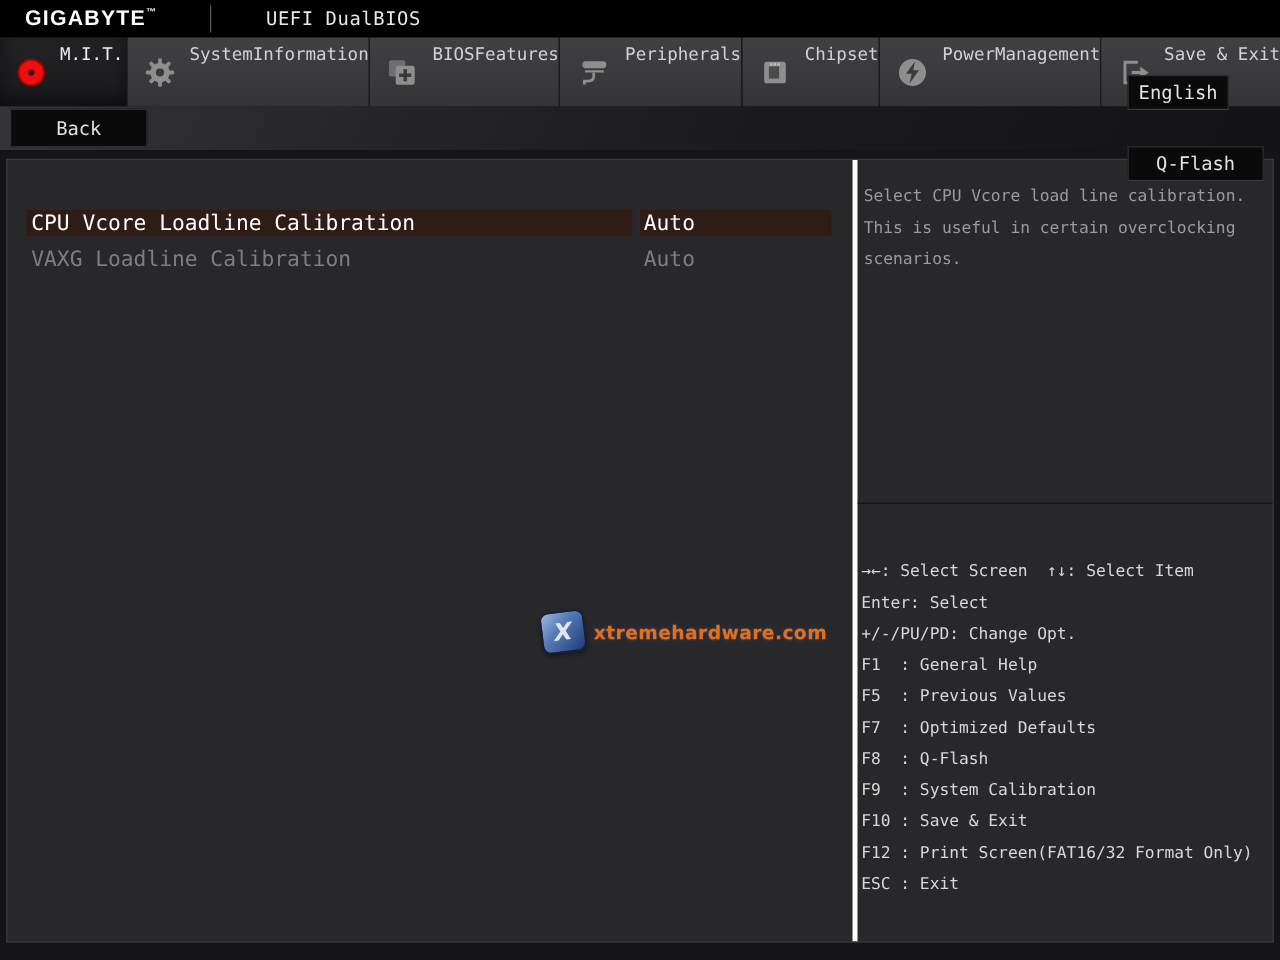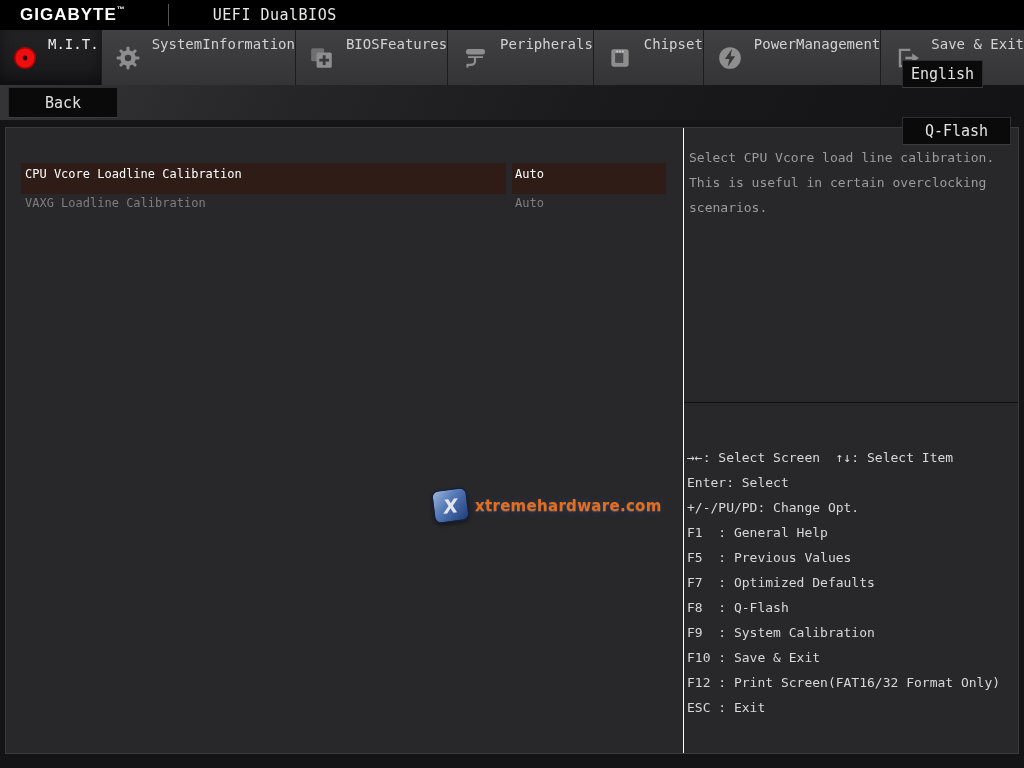--- a/index.html
+++ b/index.html
@@ -73,22 +73,22 @@
     margin:7px 5px 0 5px;height:627px;box-sizing:border-box;
     border:1px solid #3a3a3d;background:#28282b;
     display:flex;
   }
   .main{width:677px;position:relative;box-sizing:border-box;padding-top:39px;}
   .row{
     display:flex;gap:6px;margin:0 17px 6px 15px;height:23px;
     align-items:center;cursor:pointer;
   }
   .row .cell{
-    height:31px;line-height:23px;box-sizing:border-box;
-    font-size:12px;color:#7e7e7e;white-space:pre;overflow:hidden;
+    height:21px;line-height:23px;box-sizing:border-box;
+    font-size:17px;color:#7e7e7e;white-space:pre;overflow:hidden;
   }
   .row .label{width:485px;padding-left:4px;}
   .row .value{flex:1;padding-left:3px;}
   .row.selected .cell{background:#2f1c16;color:#fff;}
   
   .watermark{
     position:absolute;left:427px;top:361px;
     display:flex;align-items:center;gap:7px;opacity:.92;
   }
   .wm-badge{
@@ -100,21 +100,21 @@
     color:#f2f6ff;font-family:"DejaVu Sans", sans-serif;
     font-weight:bold;font-style:italic;font-size:19px;
   }
   .wm-text{
     font-family:"DejaVu Sans", sans-serif;font-weight:bold;
     font-size:15px;color:#f97316;
     text-shadow:0 1px 1px rgba(110,150,215,.4),0 0 7px rgba(70,110,190,.3);
     letter-spacing:.3px;
   }
   
-  .rightpanel{flex:1;border-left:1px solid #ffffff;display:flex;flex-direction:column;}
+  .rightpanel{flex:1;border-left:4px solid #ffffff;display:flex;flex-direction:column;}
   .helpbox{
     height:275px;box-sizing:border-box;border-bottom:1px solid #101013;
     padding:17px 6px 0 5px;
     font-size:13px;line-height:25px;color:#9b9b9b;
     white-space:pre-line;
   }
   .legendbox{flex:1;padding:42px 16px 0 3px;}
   .legend-line{
     font-size:13px;line-height:25px;color:#d8d8d8;white-space:pre;
   }

